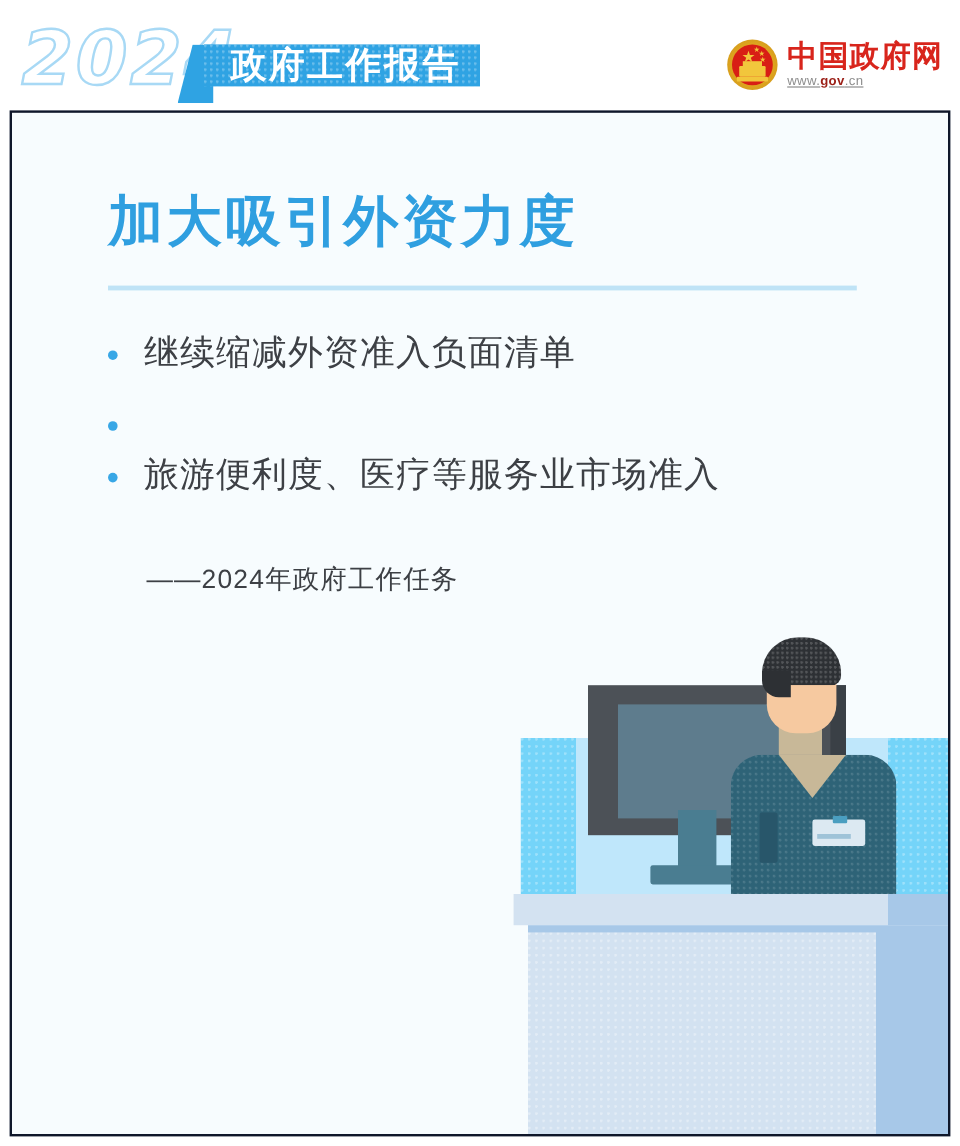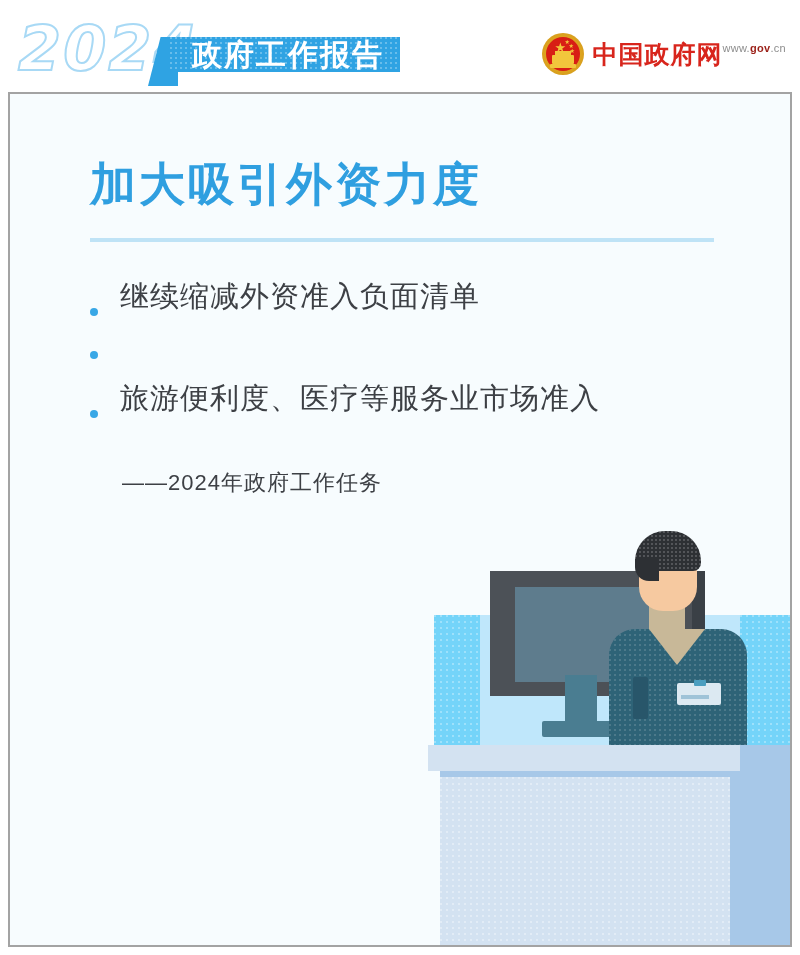--- a/index.html
+++ b/index.html
@@ -139,51 +139,52 @@
     z-index: 3;
   }
   .star-big { left: 12px; top: 8px; font-size: 13px; line-height: 13px; }
   .star-s1  { left: 22px; top: 6px; font-size: 6px; line-height: 6px;}
   .star-s2  { left: 26px; top: 10px; font-size: 6px; line-height: 6px;}
   .star-s3  { left: 27px; top: 15px; font-size: 6px; line-height: 6px;}
   .star-s4  { left: 24px; top: 20px; font-size: 6px; line-height: 6px;}
 
   #logo-text-wrap {
     display: flex;
-    flex-direction: row;
+    flex-direction: column;
     justify-content: center;
   }
   #logo-cn {
     color: #d8251c;
     font-size: 25px;
     font-weight: bold;
     letter-spacing: 1px;
     line-height: 27px;
     white-space: nowrap;
   }
   #logo-url {
     font-size: 11px;
     color: #8d8d8d;
     line-height: 14px;
     letter-spacing: 0.3px;
     white-space: nowrap;
+    text-decoration: underline;
   }
   #logo-url .gov {
     color: #9b1f17;
     font-weight: bold;
   }
 
   
   #frame {
     position: absolute;
     left: 8px;
     top: 92px;
     width: 784px;
     height: 855px;
-    border: 2px solid #a3a3a3;
+    border: 2px solid #0f172a;
     background: #f7fcfe;
     box-sizing: border-box;
     overflow: hidden;
   }
 
   
   #content-title {
     position: absolute;
     left: 80px;
     top: 60px;
@@ -203,22 +204,23 @@
   }
 
   #bullet-list {
     position: absolute;
     left: 80px;
     top: 182px;
     width: 640px;
   }
   .bullet-row {
     display: flex;
-    align-items: flex-end;
+    align-items: flex-start;
     margin-bottom: 19px;
+    font-family: Liberation Mono, monospace;
   }
   .bullet-dot {
     flex: 0 0 auto;
     width: 8px;
     height: 8px;
     border-radius: 50%;
     background: #38a7e6;
     margin-top: 16px;
     margin-right: 22px;
   }

